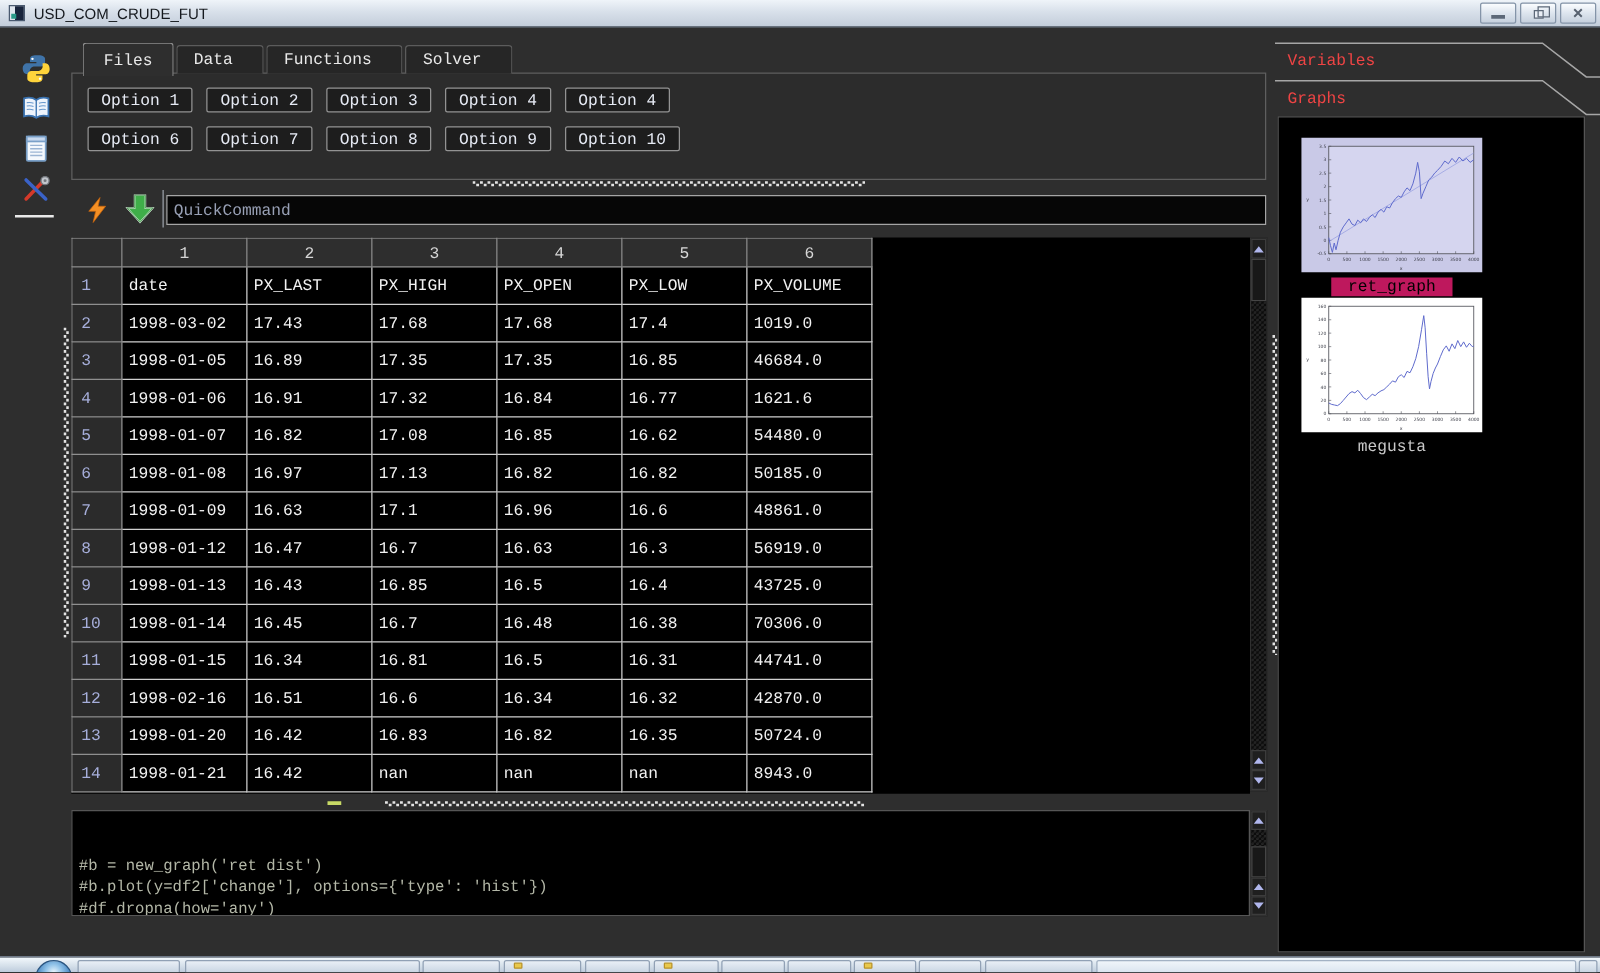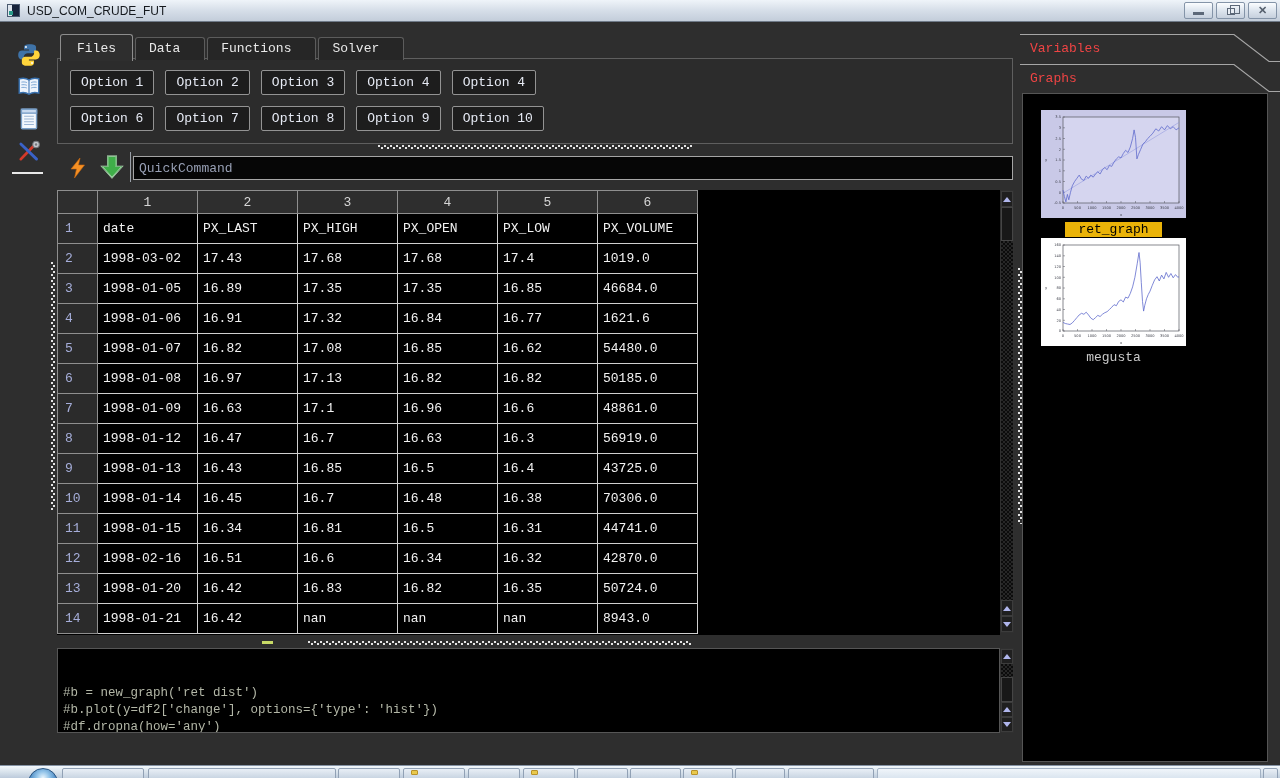--- a/index.html
+++ b/index.html
@@ -22,31 +22,31 @@
   .g-restore { position:relative; width:8px; height:7px; border:1.5px solid #5c6878; background:#e9eef5; margin-top:2px; }
   .g-restore::before { content:""; position:absolute; left:2px; top:-4px; width:8px; height:7px; border:1.5px solid #5c6878; }
   .g-x { font-family:"Liberation Sans",sans-serif; font-size:11px; font-weight:bold; color:#57616f; }
 
   
   .tool { position:absolute; left:16px; width:28px; height:28px; cursor:pointer; }
   .tool svg { width:26px; height:26px; }
   .tool-underline { position:absolute; left:12px; top:172px; width:31px; height:2px; background:#e9e9e9; }
 
   
-  .tabs { position:absolute; left:60px; top:34px; display:flex; align-items:flex-end; z-index:3; }
+  .tabs { position:absolute; left:66px; top:34px; display:flex; align-items:center; z-index:3; }
   .tab { font-size:13px; color:#e9e9e9; background:#262626; border:1px solid #5c5c5c; border-bottom:none;
     border-radius:3px 3px 0 0; padding:3px 24px 4px 13px; margin-right:2px; }
   .tab.active { background:#2e2e2e; border-color:#8d8d8d; padding:6px 16px 5px 16px; margin-bottom:-1px; }
 
   
   .options-panel { position:absolute; left:57px; top:58px; width:956px; height:86px;
     background:#2c2c2c; border:1px solid #5f5f5f; }
   .opt-row { display:flex; gap:11px; margin:11px 0 0 12px; }
   .opt-btn { font-family:inherit; font-size:13px; color:#e6eaf4; background:#1d1d1d;
-    border:1px solid #939393; border-radius:2px; height:25px; padding:0 10px; cursor:pointer; }
+    border:1px solid #939393; border-radius:2px; height:20px; padding:0 10px; cursor:pointer; }
 
   
   .hdots { position:absolute; height:4px;
     background-image:repeating-linear-gradient(90deg,#e4e4e4 0 2px,transparent 2px 6px),
                      repeating-linear-gradient(90deg,transparent 0 3px,#e4e4e4 3px 5px,transparent 5px 6px);
     background-size:6px 2px,6px 2px; background-repeat:repeat-x,repeat-x; background-position:0 0,0 2px; }
   .vdots { position:absolute; width:4px;
     background-image:repeating-linear-gradient(180deg,#e4e4e4 0 2px,transparent 2px 6px),
                      repeating-linear-gradient(180deg,transparent 0 3px,#e4e4e4 3px 5px,transparent 5px 6px);
     background-size:2px 6px,2px 6px; background-repeat:repeat-y,repeat-y; background-position:0 0,2px 0; }
@@ -90,21 +90,21 @@
   
   .side-header { position:absolute; left:1020px; width:260px; height:30px; cursor:pointer; }
   .side-header svg { position:absolute; left:0; top:0; }
   .side-header .lbl { position:absolute; left:10px; top:8px; font-size:13px; color:#ef4444; }
   .graphs-box { position:absolute; left:1022px; top:93px; width:246px; height:669px; background:#000; border:1px solid #555; overflow:hidden; }
   .graph-item { margin:16px 0 0 18px; width:145px; }
   .graph-item + .graph-item { margin-top:1px; }
   .graph-thumb { width:145px; height:108px; display:block; cursor:pointer; }
   .graph-label { margin-top:4px; text-align:center; font-size:13px; }
   .graph-label span { cursor:pointer; }
-  .graph-label .sel { background:#eab308; color:#000; padding:0 13px; }
+  .graph-label .sel { background:#be185d; color:#000; padding:0 13px; }
   .graph-label .unsel { color:#c9c9c9; }
 
   
   .taskbar { position:absolute; left:0; top:765px; width:1280px; height:13px;
     background:linear-gradient(180deg,#f3f8fc 0%,#d5e0ea 55%,#bccadb 100%); border-top:1px solid #8593a5; overflow:hidden; }
   .orb { position:absolute; left:28px; top:2px; width:30px; height:30px; border-radius:50%;
     background:radial-gradient(circle at 50% 32%,#eaf6fd 0%,#90c2e8 28%,#3a7ab8 62%,#1b4a7e 100%);
     border:1px solid #2a5580; }
   .tb-btn { position:absolute; top:2px; height:12px; border:1px solid #91a1b5; border-radius:2px 2px 0 0;
     background:linear-gradient(180deg,#e9eff6 0%,#c5d2e0 100%); cursor:pointer; }

